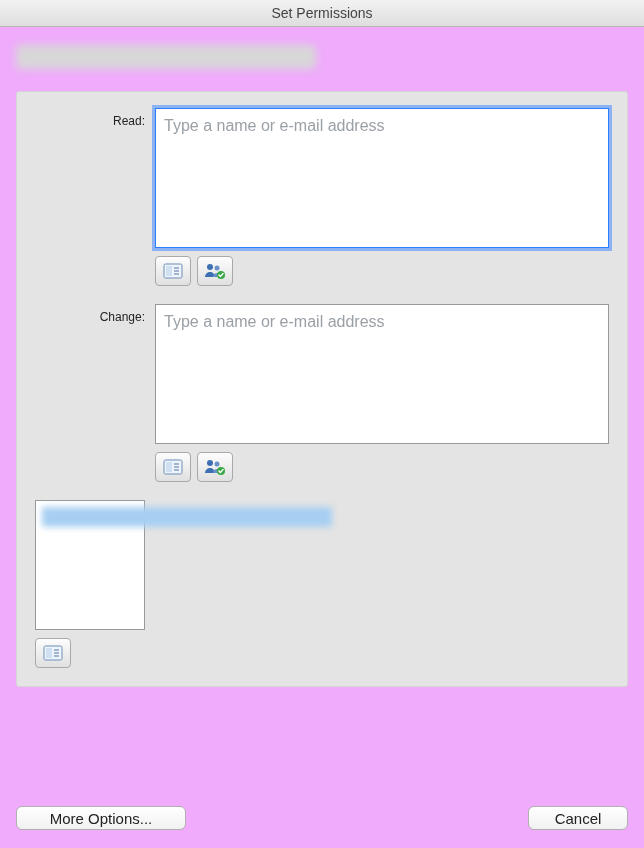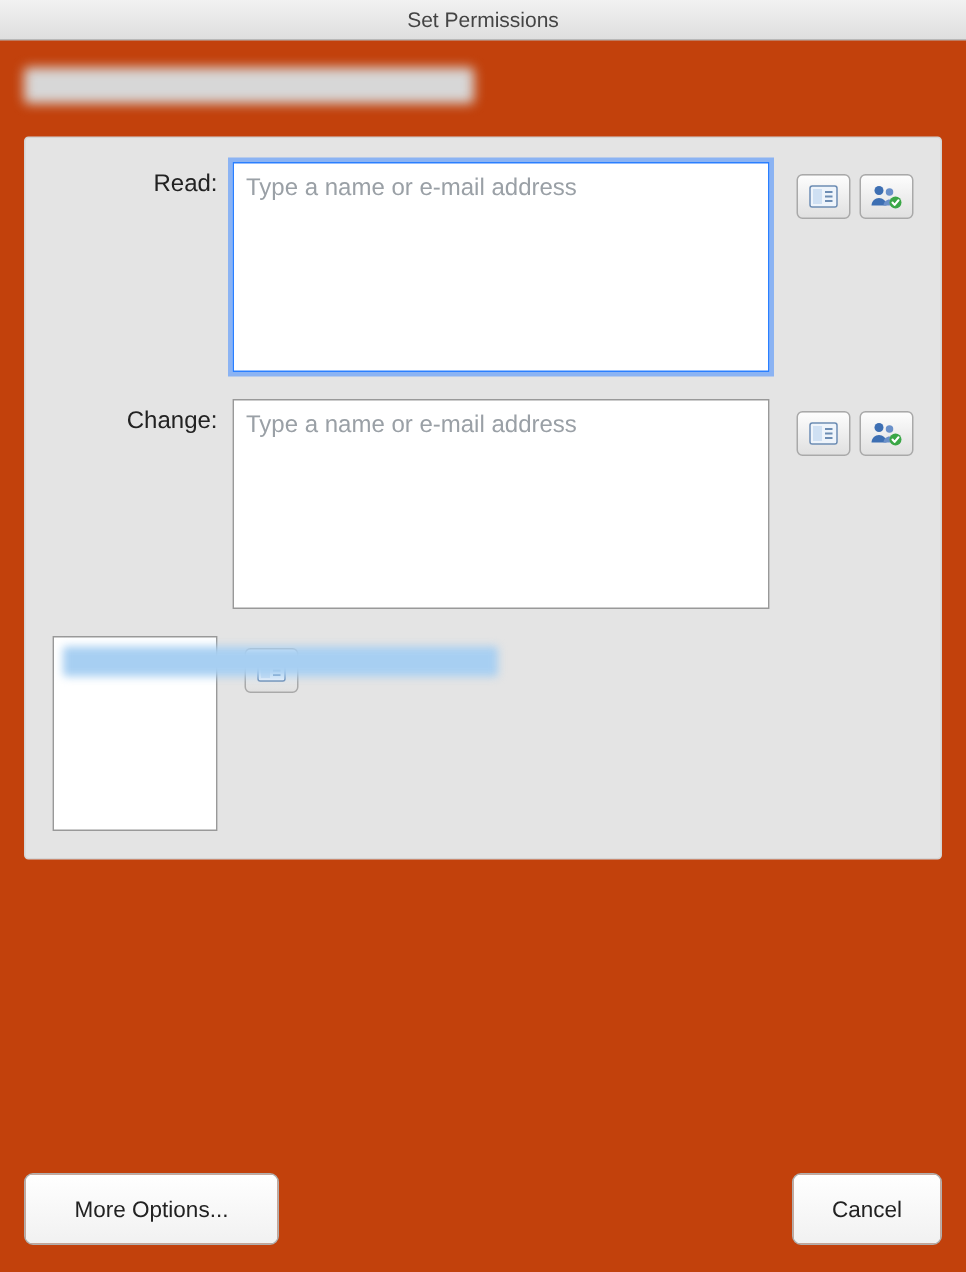--- a/index.html
+++ b/index.html
@@ -11,21 +11,21 @@
     font-size: 16px;
     color: #222;
     background: #ececec;
     overflow: hidden;
   }
   .window {
     width: 644px;
     height: 848px;
     display: flex;
     flex-direction: column;
-    background: #c2410c;
+    background: #f0abfc;
   }
   .titlebar {
     height: 26px;
     line-height: 26px;
     text-align: center;
     font-size: 14px;
     color: #444;
     background: linear-gradient(#f2f2f2, #dedede);
     border-bottom: 1px solid #b8b8b8;
   }
@@ -55,28 +55,27 @@
     padding: 16px 18px 18px 18px;
   }
   .perm-row {
     display: grid;
     grid-template-columns: 110px 1fr;
     column-gap: 10px;
     margin-bottom: 18px;
   }
   .perm-label {
     text-align: right;
-    font-size: 16px;
+    font-size: 12px;
     color: #222;
     padding-top: 6px;
   }
   .perm-field {
     display: flex;
-    flex-direction: row;
-    gap: 18px;
+    flex-direction: column;
   }
   .perm-input {
     width: 100%;
     height: 140px;
     box-sizing: border-box;
     border: 1px solid #999;
     background: #fff;
     font-size: 16px;
     font-family: inherit;
     padding: 8px 8px;
@@ -128,21 +127,21 @@
   .footer {
     display: flex;
     align-items: center;
     gap: 12px;
     padding: 14px 16px 18px 16px;
   }
   .footer .spacer {
     flex: 1;
   }
   .btn {
-    height: 48px;
+    height: 24px;
     min-width: 100px;
     padding: 0 16px;
     border: 1px solid #b0b0b0;
     border-radius: 6px;
     background: linear-gradient(#ffffff, #f1f1f1);
     font-size: 15px;
     color: #222;
     cursor: pointer;
   }
   .btn-wide {

